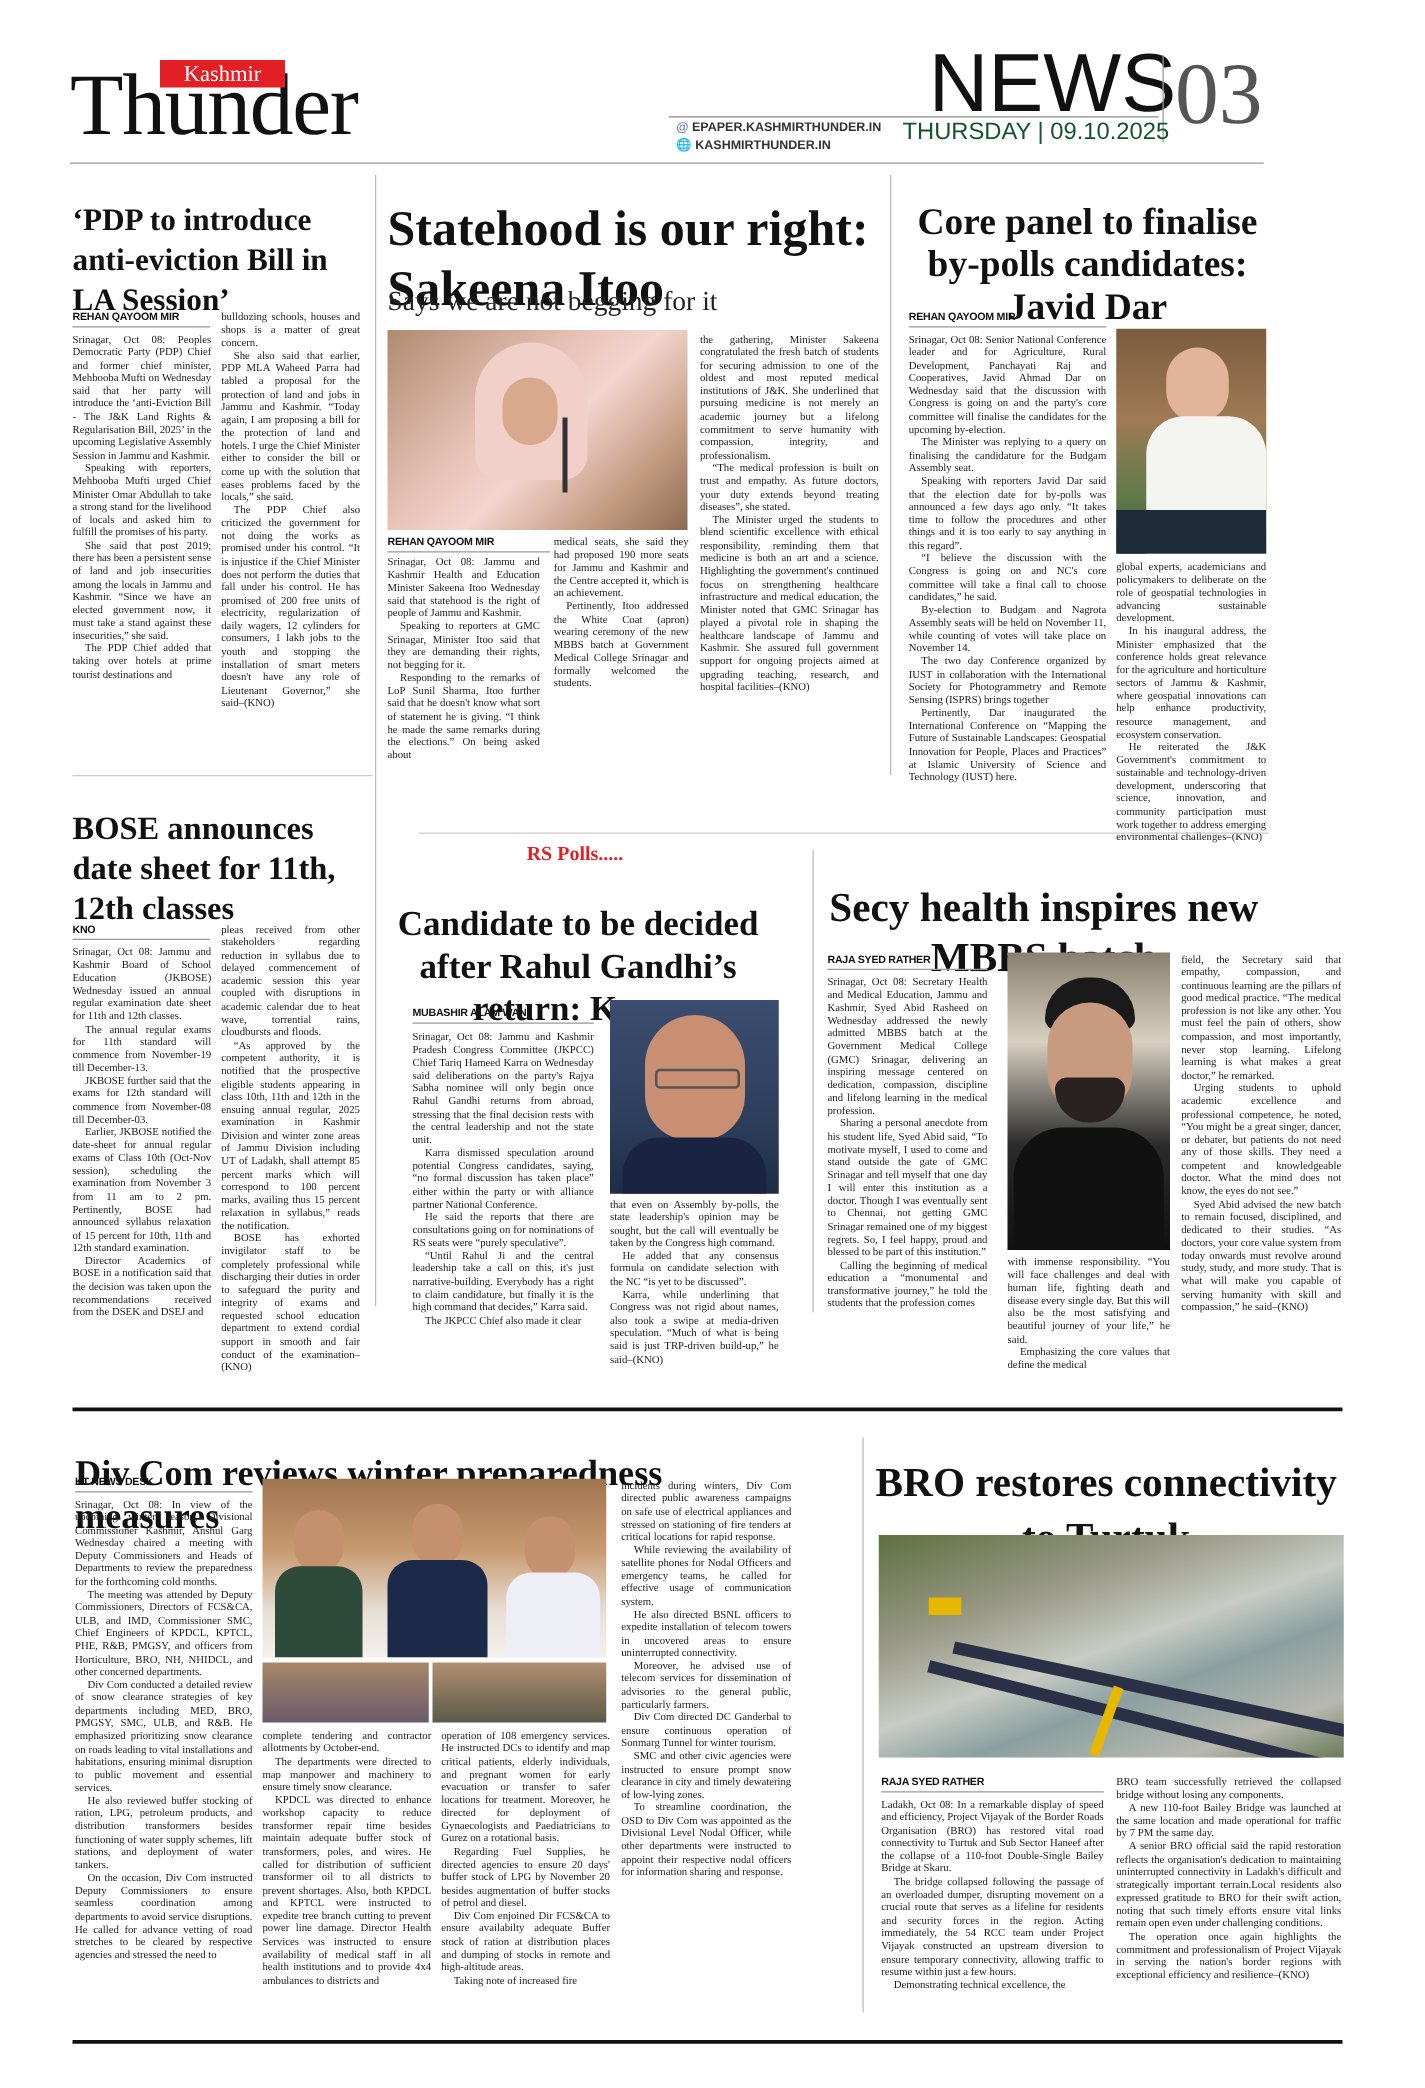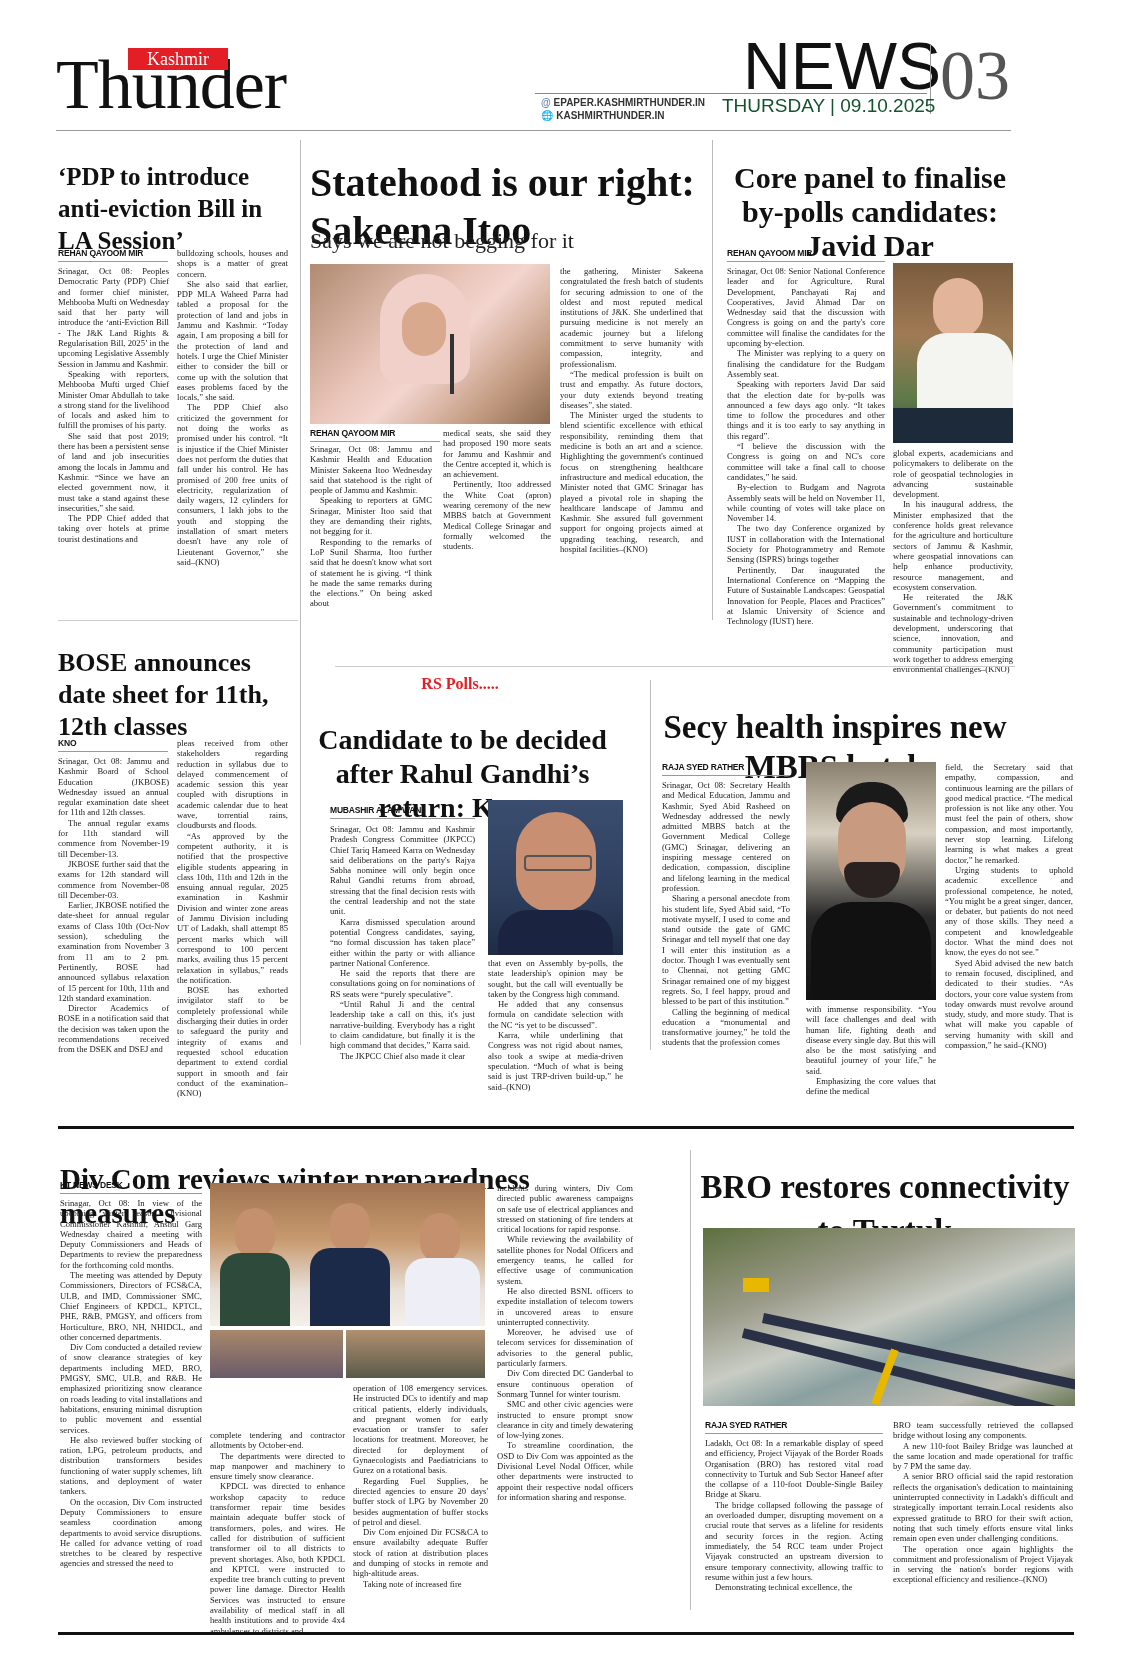--- a/index.html
+++ b/index.html
@@ -192,21 +192,21 @@
   <div class="photo" style="left:210px;top:1183px;width:275px;height:143px;background:linear-gradient(180deg,#a07450 0%,#c89a70 40%,#e8e0d8 75%,#f4f0ea 100%);">
     <div style="position:absolute;left:25px;top:25px;width:40px;height:50px;border-radius:20px;background:#c4906e;"></div>
     <div style="position:absolute;left:10px;top:70px;width:70px;height:73px;border-radius:20px 20px 0 0;background:#2e4a3a;"></div>
     <div style="position:absolute;left:120px;top:20px;width:40px;height:50px;border-radius:20px;background:#c4906e;"></div>
     <div style="position:absolute;left:100px;top:65px;width:80px;height:78px;border-radius:20px 20px 0 0;background:#1c2a4a;"></div>
     <div style="position:absolute;left:210px;top:30px;width:40px;height:50px;border-radius:20px;background:#c4906e;"></div>
     <div style="position:absolute;left:195px;top:75px;width:75px;height:68px;border-radius:20px 20px 0 0;background:#eeeef6;"></div>
   </div>
   <div class="photo" style="left:210px;top:1330px;width:133px;height:48px;background:linear-gradient(180deg,#a8886a,#6a5a6a);"></div>
   <div class="photo" style="left:346px;top:1330px;width:139px;height:48px;background:linear-gradient(180deg,#b09070,#5a5a4a);"></div>
-  <div class="col" style="left:210px;top:1430px;width:135px;">
+  <div class="col" style="left:210px;top:1383px;width:135px;">
     <p class="first">complete tendering and contractor allotments by October-end.</p>
     <p>The departments were directed to map manpower and machinery to ensure timely snow clearance.</p>
     <p>KPDCL was directed to enhance workshop capacity to reduce transformer repair time besides maintain adequate buffer stock of transformers, poles, and wires. He called for distribution of sufficient transformer oil to all districts to prevent shortages. Also, both KPDCL and KPTCL were instructed to expedite tree branch cutting to prevent power line damage. Director Health Services was instructed to ensure availability of medical staff in all health institutions and to provide 4x4 ambulances to districts and</p>
   </div>
   <div class="col" style="left:353px;top:1383px;width:135px;">
     <p class="first">operation of 108 emergency services. He instructed DCs to identify and map critical patients, elderly individuals, and pregnant women for early evacuation or transfer to safer locations for treatment. Moreover, he directed for deployment of Gynaecologists and Paediatricians to Gurez on a rotational basis.</p>
     <p>Regarding Fuel Supplies, he directed agencies to ensure 20 days' buffer stock of LPG by November 20 besides augmentation of buffer stocks of petrol and diesel.</p>
     <p>Div Com enjoined Dir FCS&amp;CA to ensure availabilty adequate Buffer stock of ration at distribution places and dumping of stocks in remote and high-altitude areas.</p>
     <p>Taking note of increased fire</p>
   </div>

